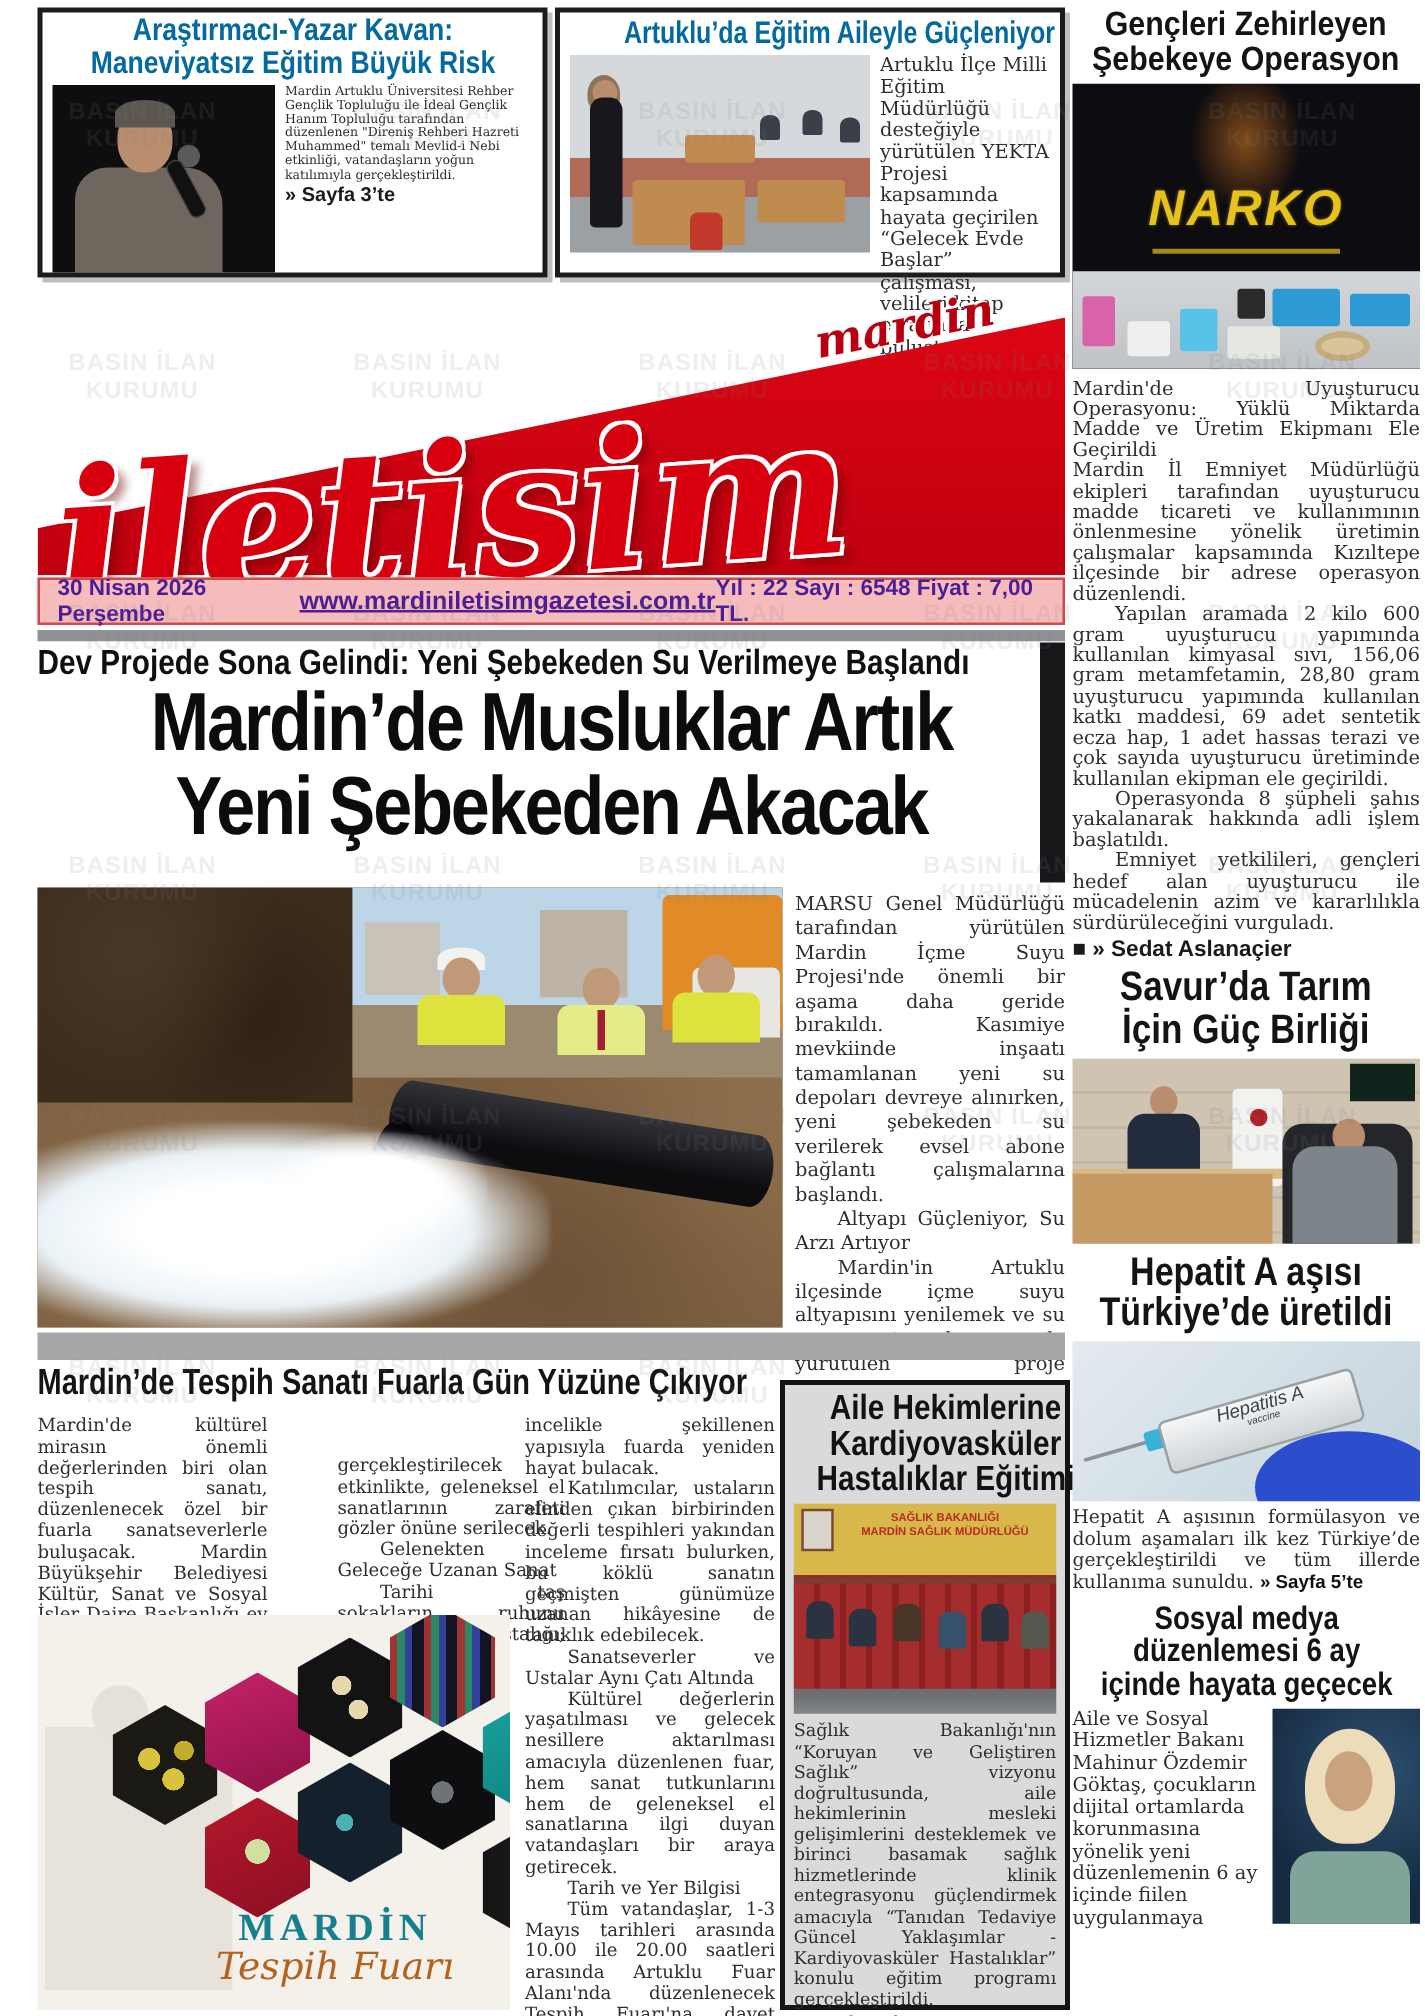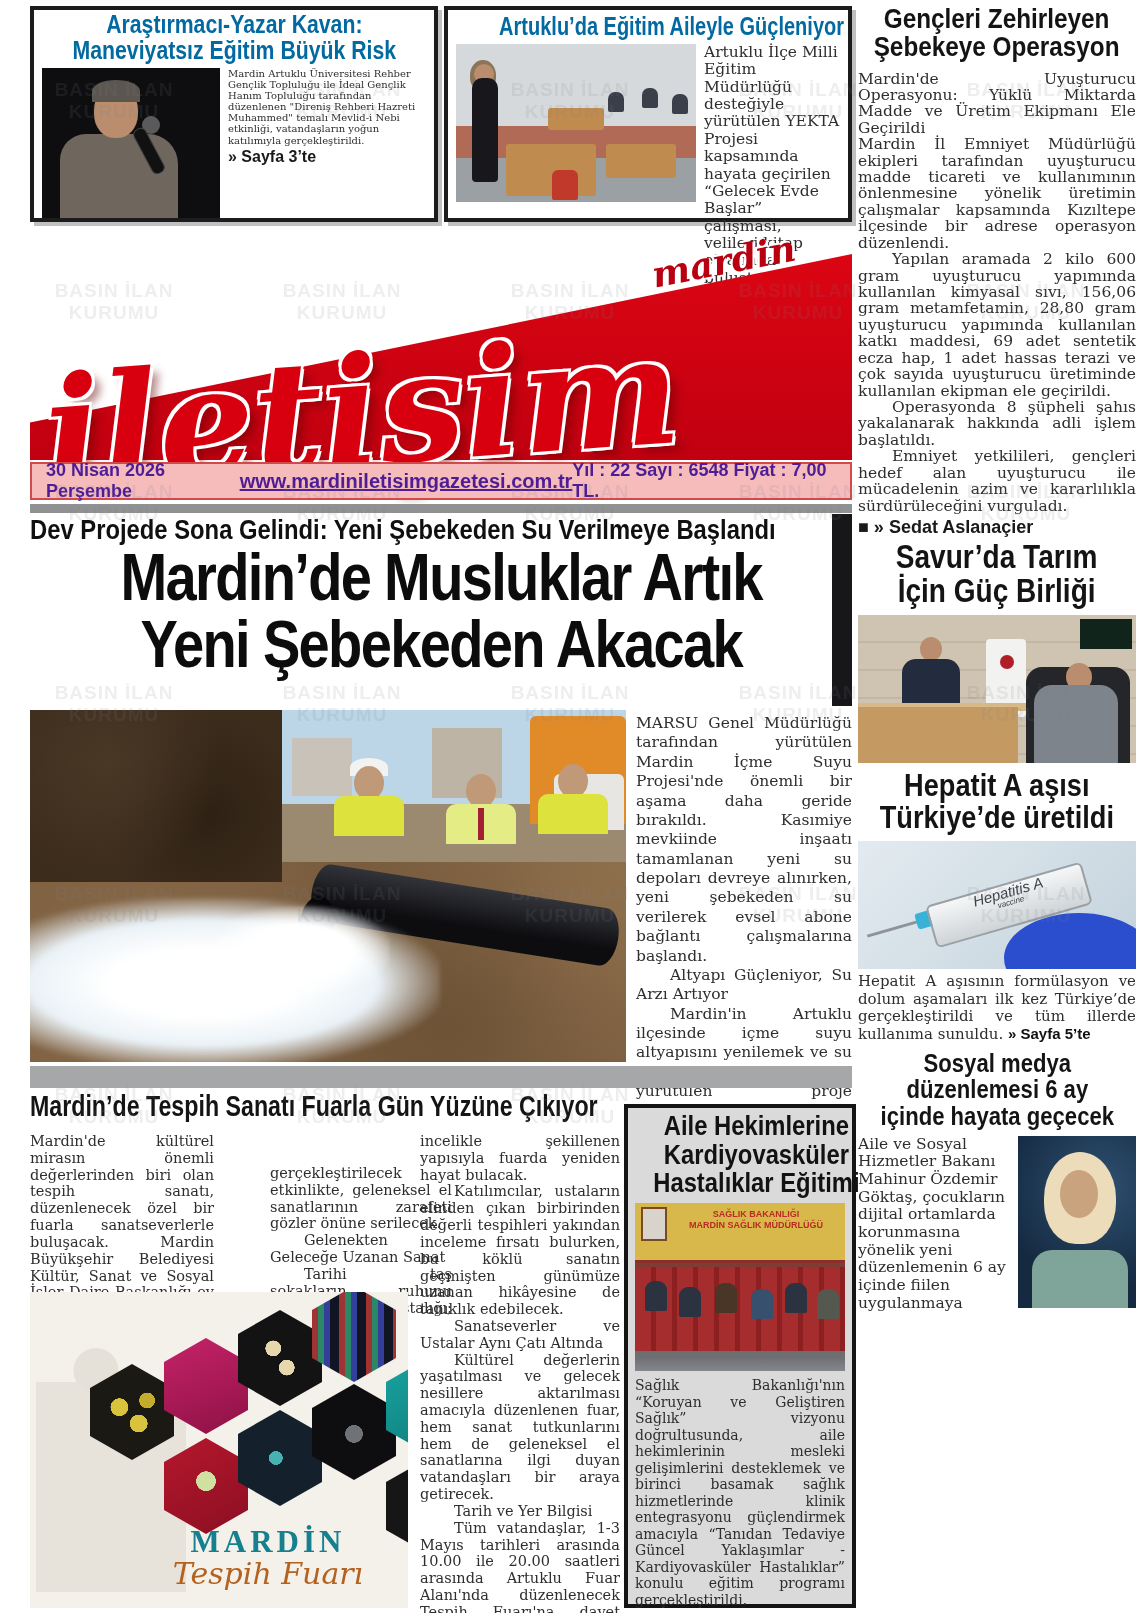--- a/index.html
+++ b/index.html
@@ -275,20 +275,34 @@
       <div>
         <div class="box-body serif" style="font-size:15.5px;">Artuklu İlçe Milli Eğitim Müdürlüğü desteğiyle yürütülen YEKTA Projesi kapsamında hayata geçirilen “Gelecek Evde Başlar” çalışması, velileri kitap etrafında buluşturdu.</div>
         <div class="box-ref">» Sayfa 3’te</div>
       </div>
     </div>
   </div>
 
   <div class="rcol">
     <div class="r-title"><span class="condense" style="transform:scaleX(.9);">Gençleri Zehirleyen
 Şebekeye Operasyon</span></div>
+    <div class="narko-img">
+      <div class="narko-wolf"></div>
+      <div class="narko-text">NARKO</div>
+      <div class="narko-sub"></div>
+      <div class="narko-table"></div>
+      <div class="n-item" style="left:8px;bottom:18px;width:26px;height:40px;background:#d863a8;"></div>
+      <div class="n-item" style="left:44px;bottom:10px;width:34px;height:28px;background:#efefef;"></div>
+      <div class="n-item" style="left:86px;bottom:14px;width:30px;height:34px;background:#58c2e8;"></div>
+      <div class="n-item" style="left:124px;bottom:8px;width:42px;height:26px;background:#e8e8e2;"></div>
+      <div class="n-item" style="left:132px;bottom:40px;width:22px;height:24px;background:#2b2b2b;"></div>
+      <div class="n-item" style="right:64px;bottom:34px;width:54px;height:30px;background:#2d9ad6;"></div>
+      <div class="n-item" style="right:8px;bottom:34px;width:48px;height:26px;background:#2d9ad6;"></div>
+      <div class="n-item" style="right:40px;bottom:6px;width:44px;height:24px;background:#d8c49a;border-radius:50%;border:5px solid #c4ac7c;box-sizing:border-box;"></div>
+    </div>
     <div class="r-body serif">
       <p>Mardin'de Uyuşturucu Operasyonu: Yüklü Miktarda Madde ve Üretim Ekipmanı Ele Geçirildi</p>
       <p>Mardin İl Emniyet Müdürlüğü ekipleri tarafından uyuşturucu madde ticareti ve kullanımının önlenmesine yönelik üretimin çalışmalar kapsamında Kızıltepe ilçesinde bir adrese operasyon düzenlendi.</p>
       <p class="ind">Yapılan aramada 2 kilo 600 gram uyuşturucu yapımında kullanılan kimyasal sıvı, 156,06 gram metamfetamin, 28,80 gram uyuşturucu yapımında kullanılan katkı maddesi, 69 adet sentetik ecza hap, 1 adet hassas terazi ve çok sayıda uyuşturucu üretiminde kullanılan ekipman ele geçirildi.</p>
       <p class="ind">Operasyonda 8 şüpheli şahıs yakalanarak hakkında adli işlem başlatıldı.</p>
       <p class="ind">Emniyet yetkilileri, gençleri hedef alan uyuşturucu ile mücadelenin azim ve kararlılıkla sürdürüleceğini vurguladı.</p>
     </div>
     <div class="r-byline">■ » Sedat Aslanaçier</div>
 
     <div class="r-title savur-title"><span class="condense">Savur’da Tarım

